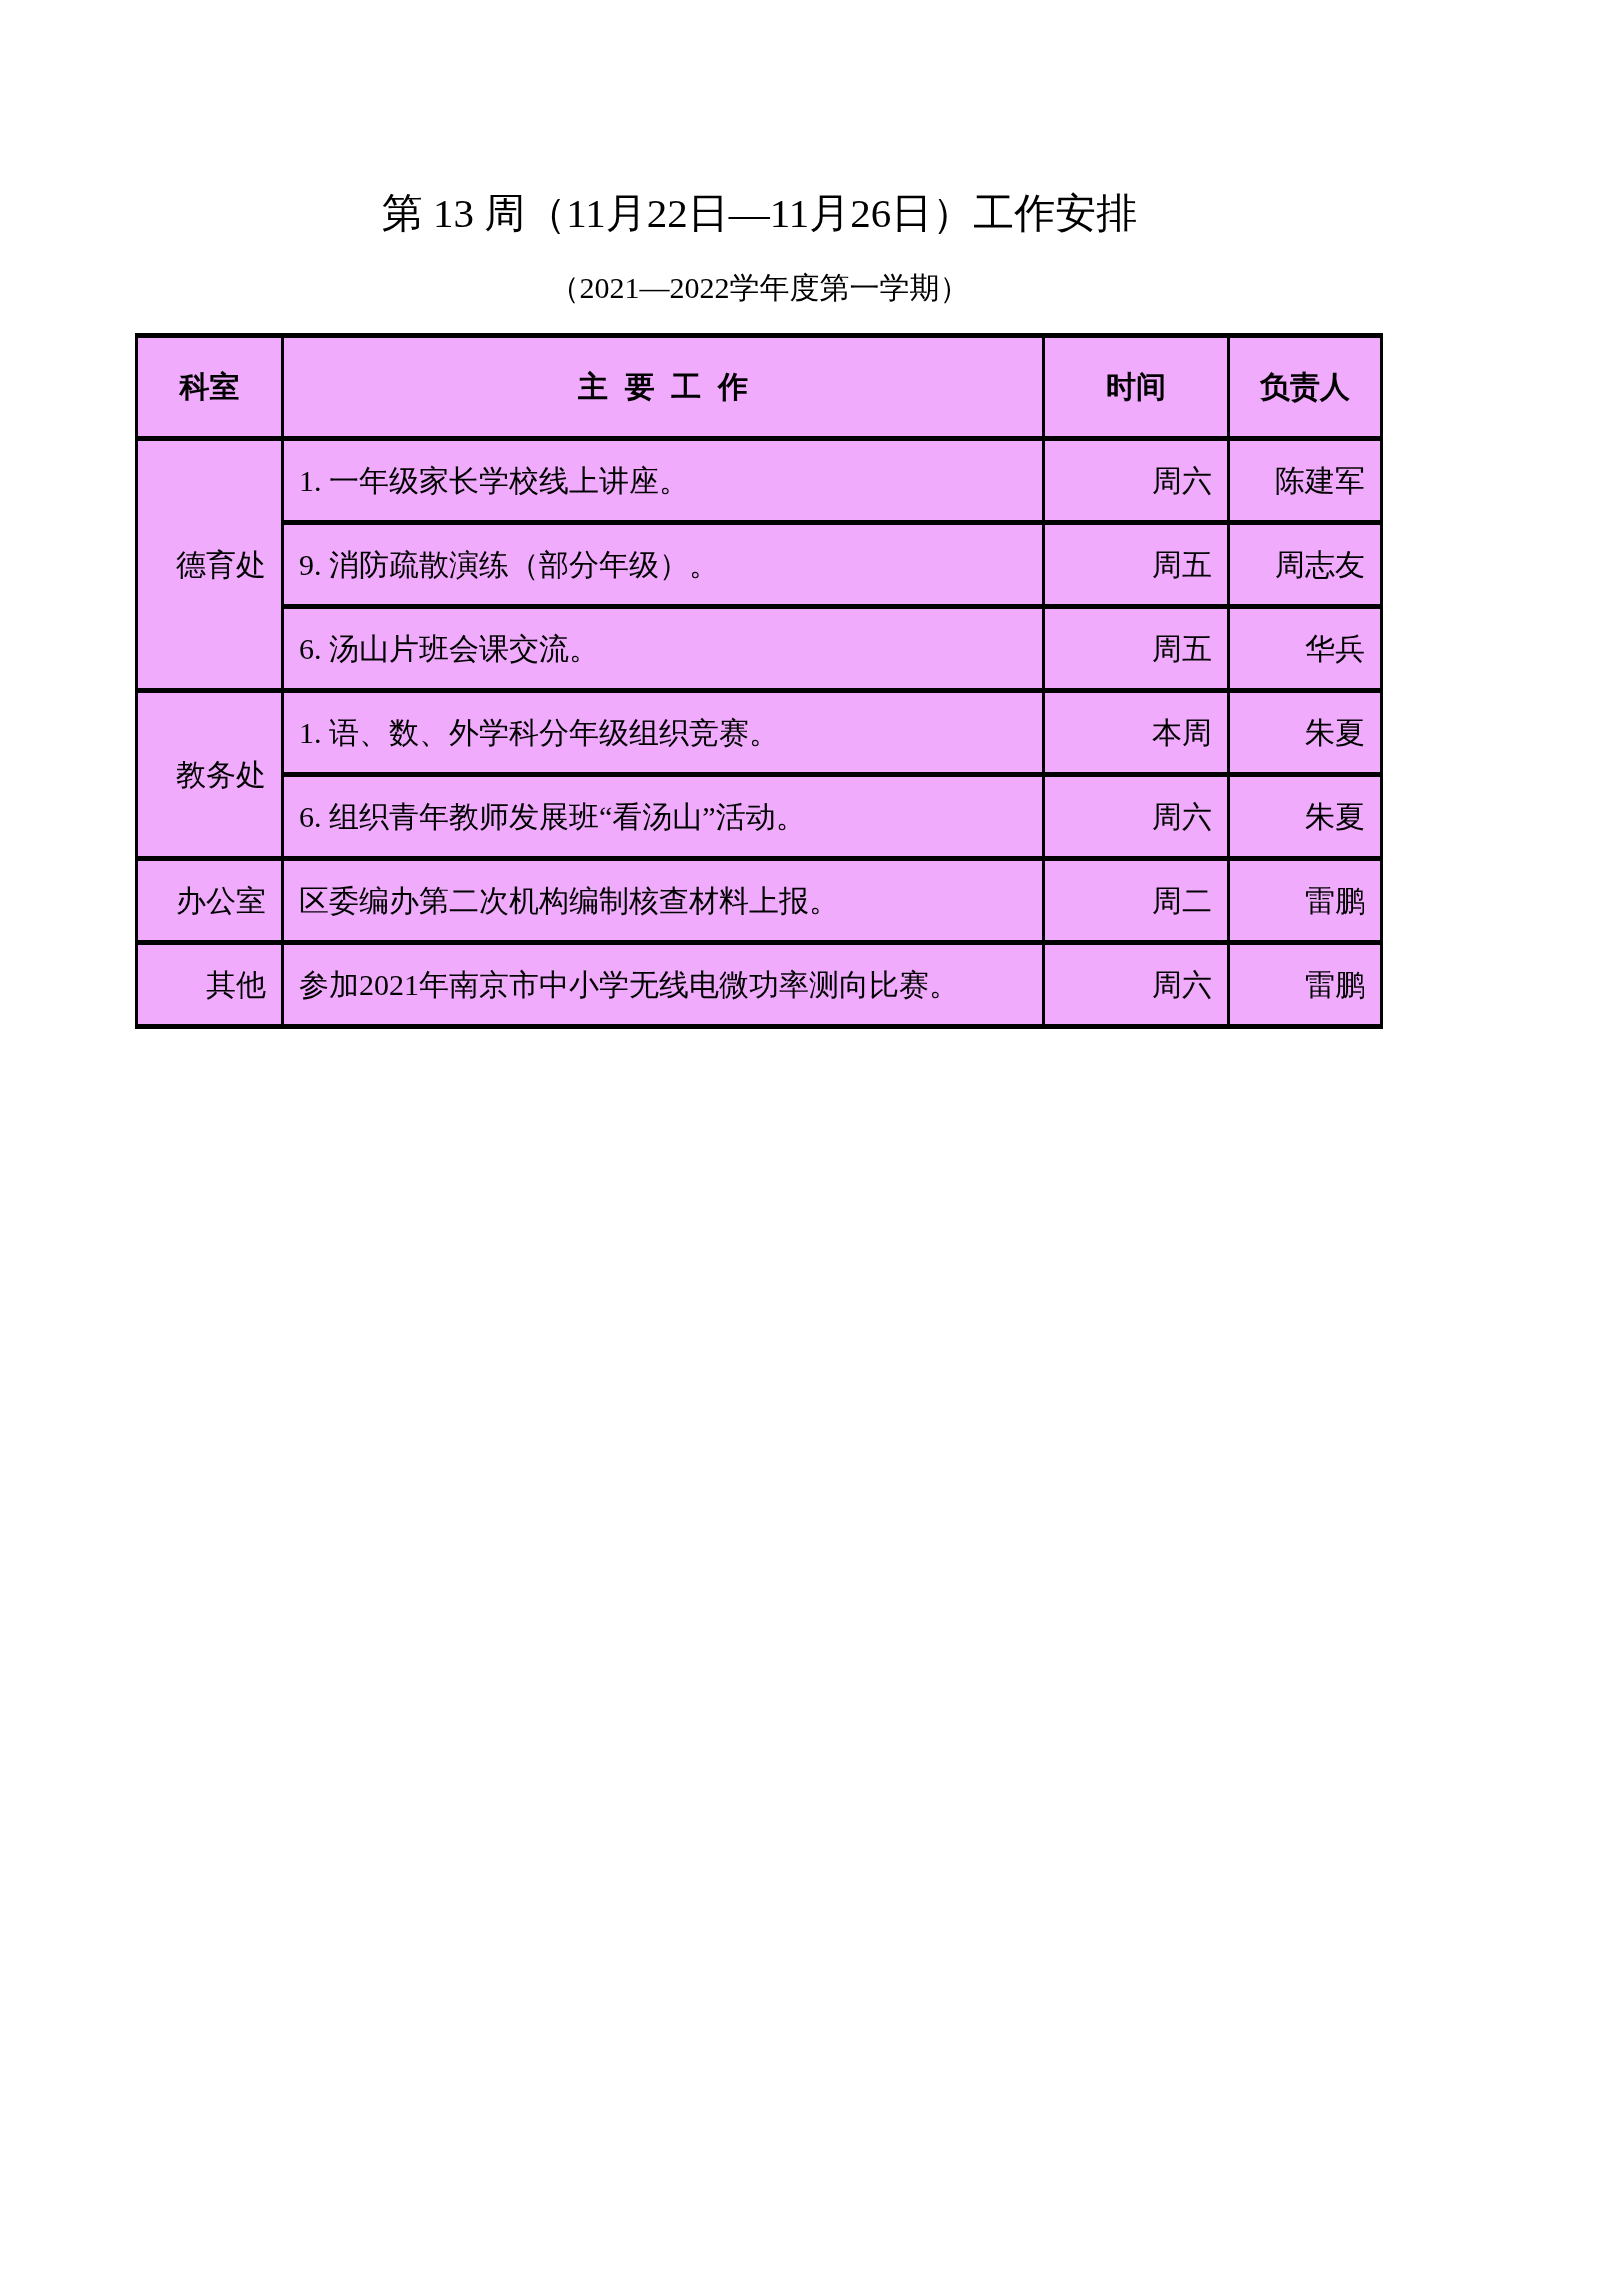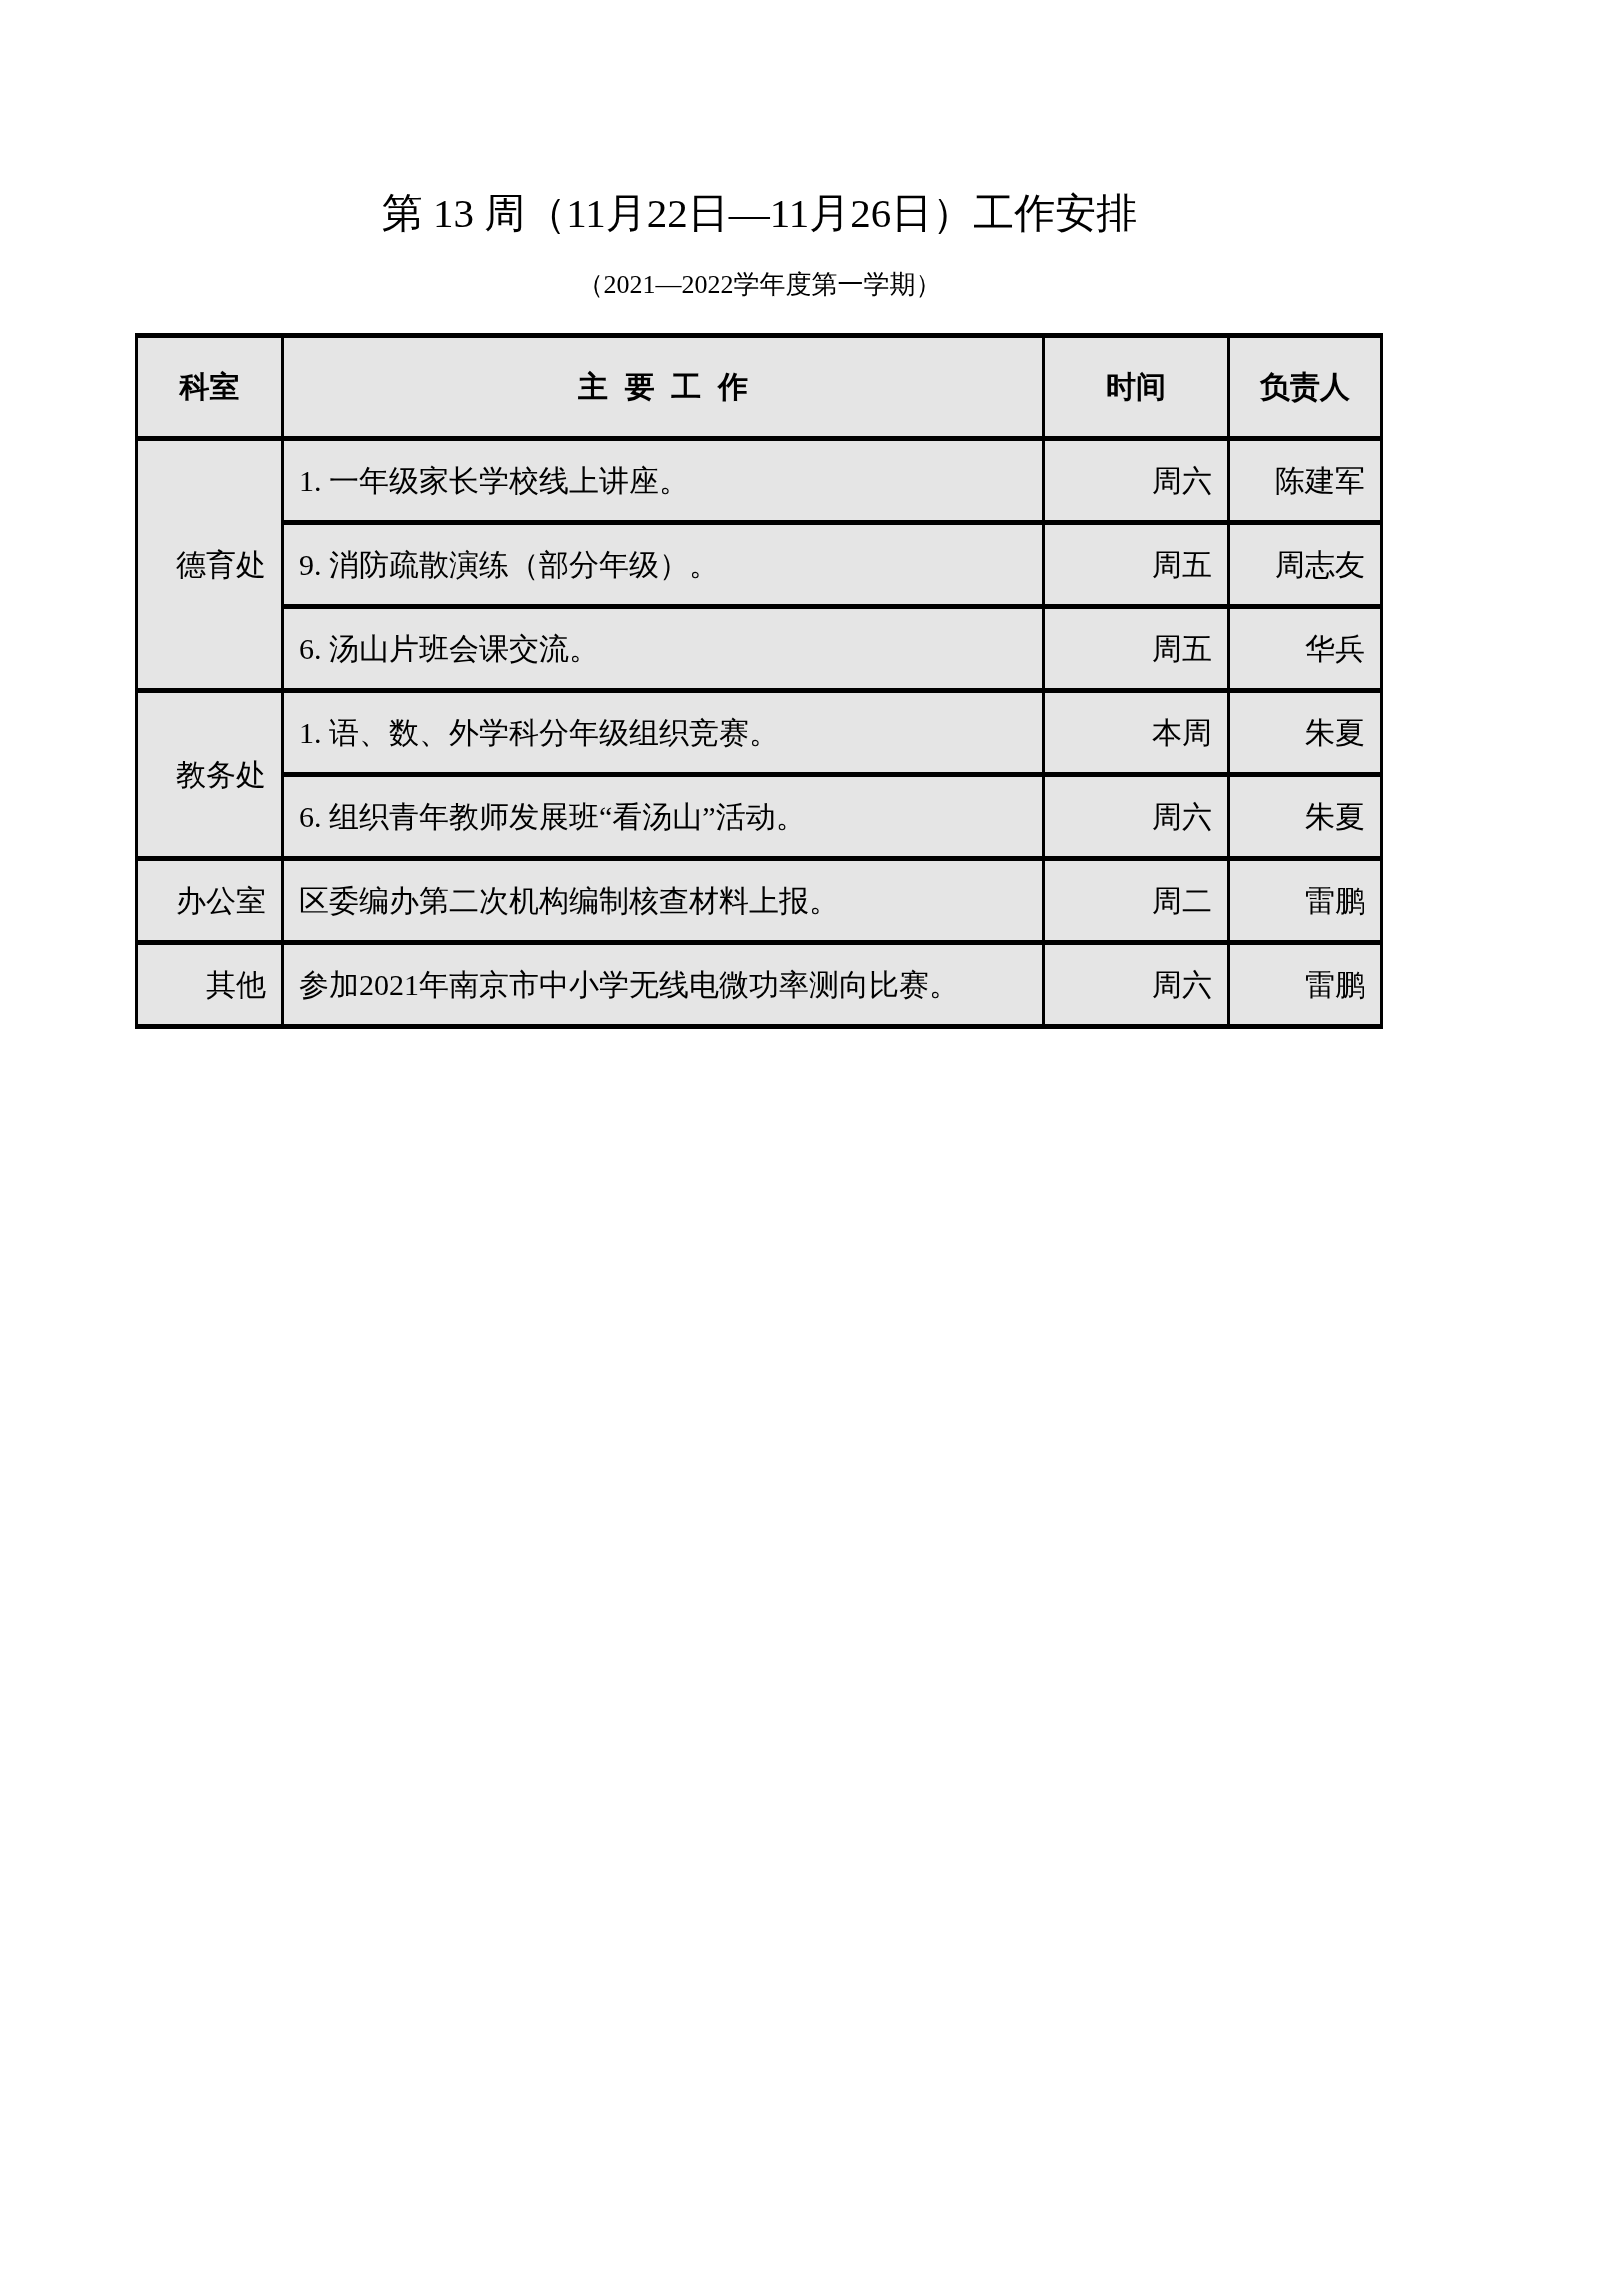--- a/index.html
+++ b/index.html
@@ -30,41 +30,41 @@
     font-weight: normal;
     line-height: 1.1;
     white-space: nowrap;
   }
   .doc-subtitle {
     position: absolute;
     top: 271px;
     left: 0;
     width: 100%;
     text-align: center;
-    font-size: 26px;
+    font-size: 30px;
     font-weight: normal;
     line-height: 1.1;
     white-space: nowrap;
   }
   table.schedule {
     position: absolute;
     left: 135px;
     top: 333px;
     border-collapse: collapse;
     table-layout: fixed;
     width: 1245px;
   }
   table.schedule th,
   table.schedule td {
     border: solid #000000;
     border-width: 5.2px 3.3px;
     font-size: 30px;
     line-height: 1.25;
     vertical-align: middle;
-    background: #e5e5e5;
+    background: #f0abfc;
     overflow: hidden;
   }
   table.schedule th {
     font-weight: bold;
     text-align: center;
     height: 98px;
     padding: 0 3.9px;
   }
   table.schedule td {
     height: 79px;

